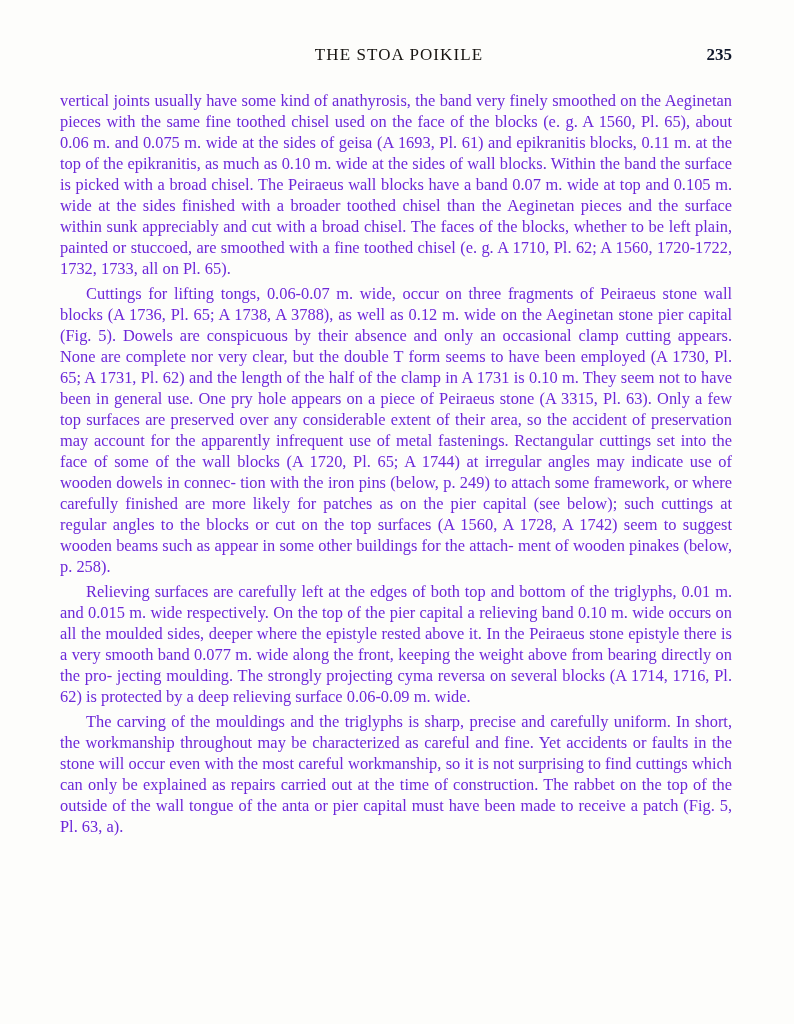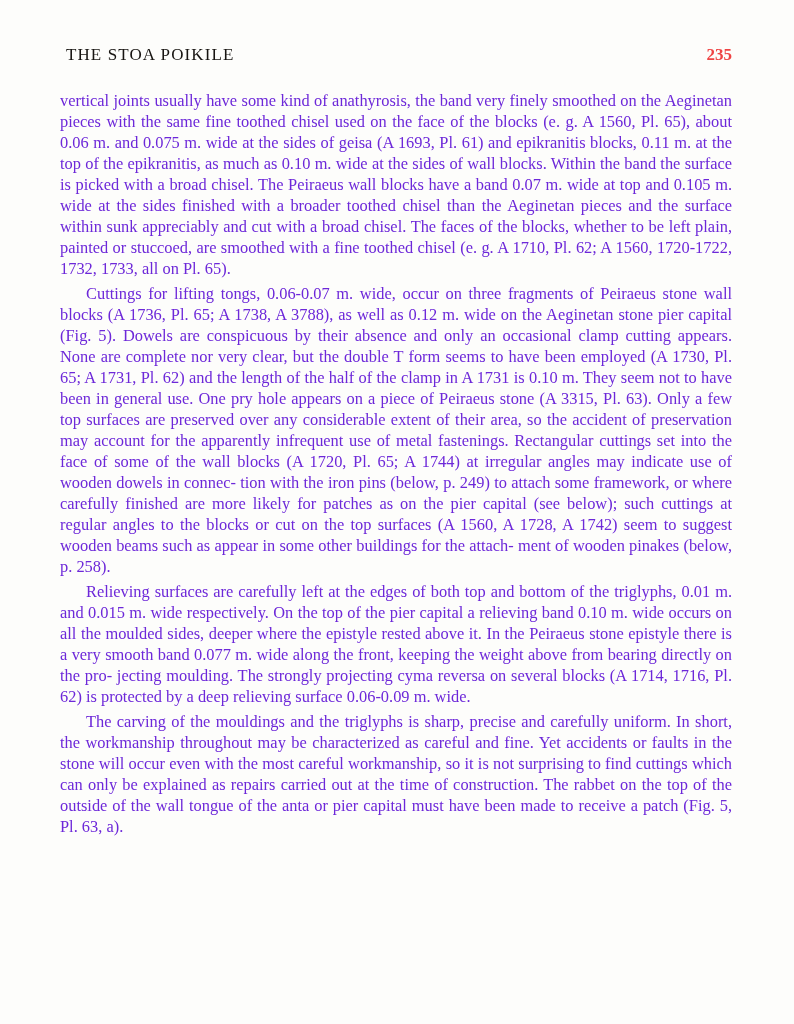--- a/index.html
+++ b/index.html
@@ -21,37 +21,37 @@
     box-sizing: border-box;
     padding: 44px 62px 30px 60px;
     background: #fdfdfb;
   }
   .running-head {
     position: relative;
     height: 34px;
     margin-bottom: 12px;
   }
   .head-title {
-    text-align: left;
+    text-align: center;
     font-size: 17px;
     letter-spacing: 1.1px;
     font-variant: small-caps;
     text-transform: uppercase;
     color: #171411;
     line-height: 22px;
     padding-left: 6px;
   }
   .page-number {
     position: absolute;
     right: 0;
     top: 0;
     font-size: 17px;
     line-height: 22px;
     font-weight: 700;
-    color: #ef4444;
+    color: #0f172a;
   }
   .body-text {
     font-size: 16.4px;
     line-height: 21px;
     text-align: justify;
     text-justify: inter-word;
     color: #6d28d9;
     hyphens: none;
   }
   .body-text p {

